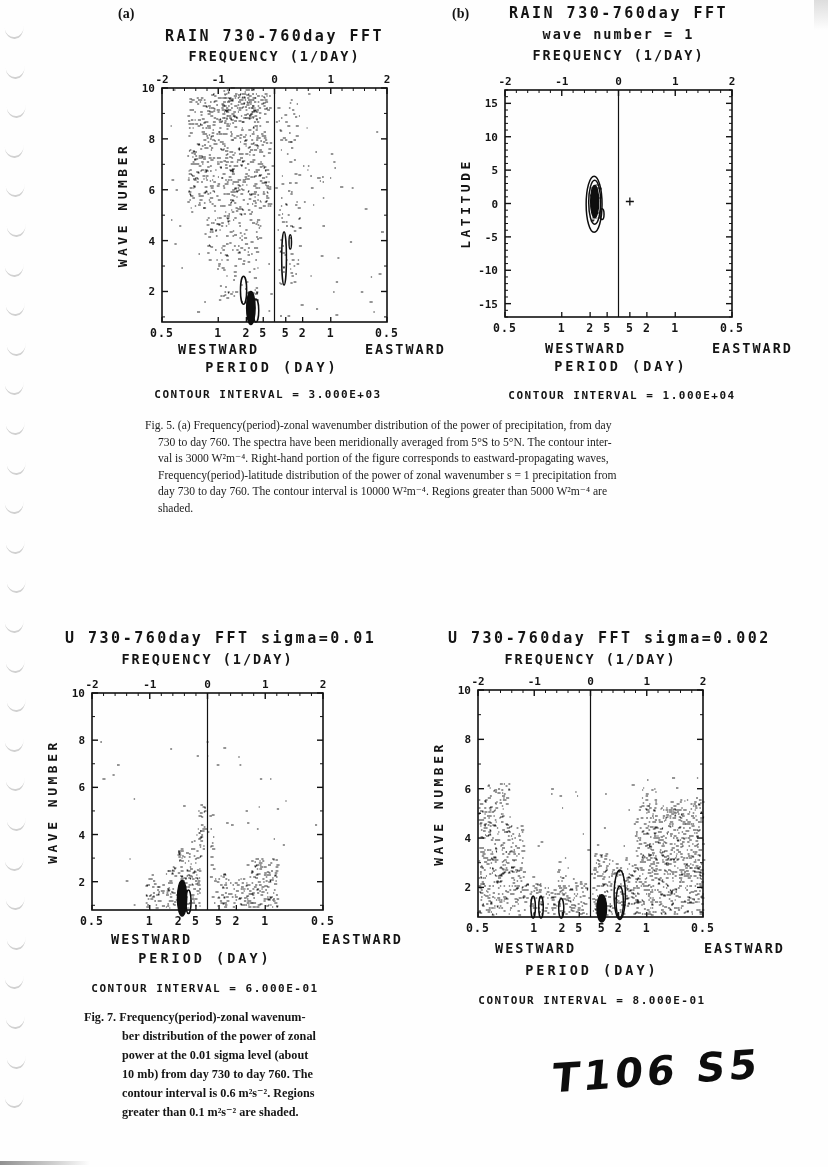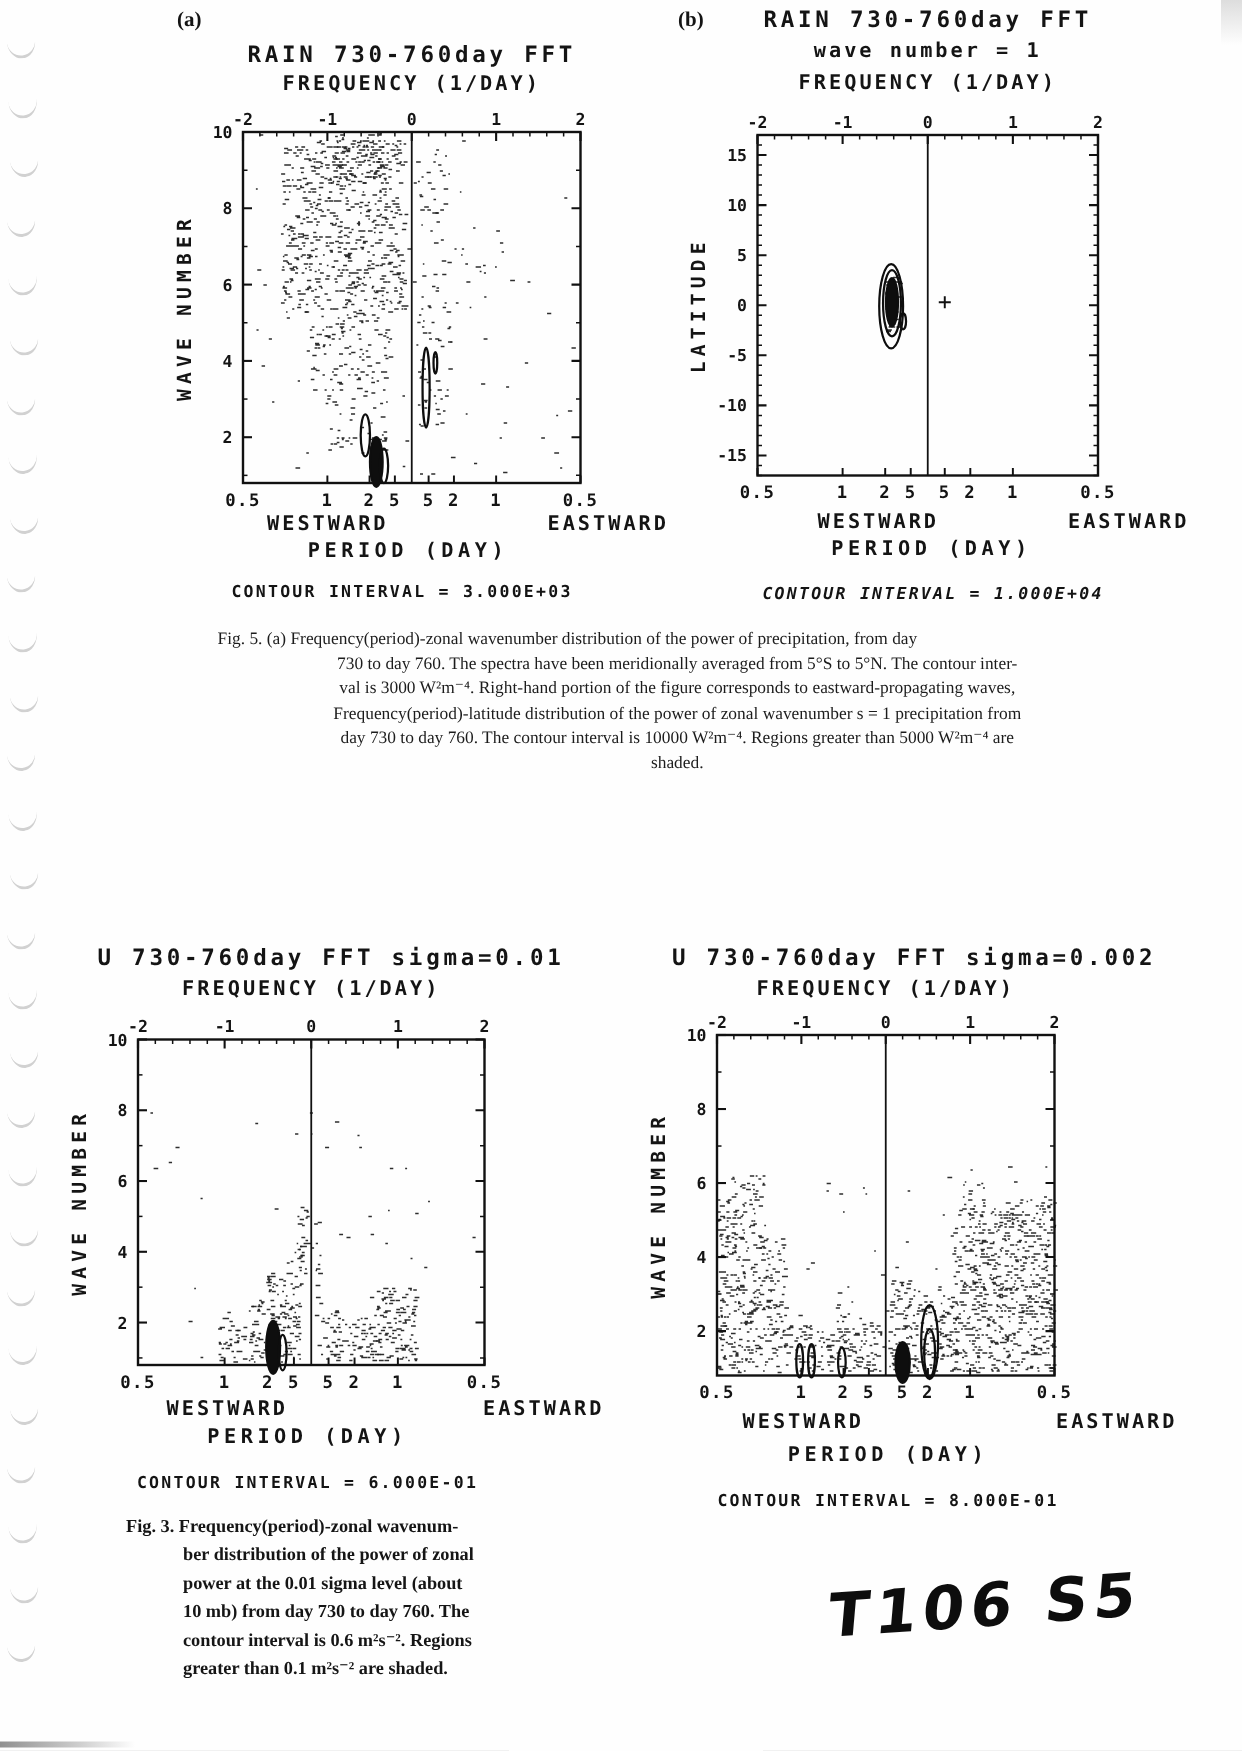--- a/index.html
+++ b/index.html
@@ -13,21 +13,21 @@
   .ptitle{font-size:15px;letter-spacing:2.5px;font-weight:600;text-align:center;white-space:nowrap;}
   .ptitle.bold{font-weight:700;}
   .psub{font-size:13.5px;letter-spacing:2px;font-weight:600;text-align:center;white-space:nowrap;}
   .panel-label{font-family:"Liberation Serif",serif;font-size:14px;font-weight:700;}
   .dir-row{display:flex;justify-content:space-between;font-size:13.5px;letter-spacing:2px;font-weight:600;margin-left:48px;}
   .period{font-size:13.5px;letter-spacing:3px;font-weight:600;text-align:center;}
   .cnote{font-size:11px;letter-spacing:1.5px;font-weight:600;text-align:center;white-space:nowrap;}
   
   .cap5{font-family:"Liberation Serif","DejaVu Serif",serif;font-size:11.6px;line-height:16.5px;color:#1c1c1c;}
   .cap5 .cl{white-space:nowrap;}
-  .cap5 .cl.ind{padding-left:13px;text-align:center;}
+  .cap5 .cl.ind{padding-left:13px;}
   .cap6{font-family:"Liberation Serif","DejaVu Serif",serif;font-size:12.2px;line-height:19px;font-weight:600;color:#151515;}
   .cap6 .cl{white-space:nowrap;}
   .cap6 .cl.ind{padding-left:38px;}
   
   svg text{fill:#141414;}
   svg text.tk{font-family:"DejaVu Sans Mono",monospace;font-size:11px;font-weight:600;}
   svg text.tkb{font-family:"DejaVu Sans Mono",monospace;font-size:11.5px;font-weight:700;letter-spacing:1px;}
   svg text.ylab{font-family:"DejaVu Sans Mono",monospace;font-size:13px;font-weight:600;letter-spacing:3.5px;}
   
   .bmark{position:absolute;width:19px;height:11px;border-bottom:2px solid #c2c2c2;
@@ -303,21 +303,21 @@
       <ellipse cx="135.66500000000002" cy="130.16470588235296" rx="5.958749999999995" ry="22.03235294117647" fill="none" stroke="#0e0e0e" stroke-width="1.5"></ellipse>
       <ellipse cx="135.66500000000002" cy="129.49705882352941" rx="3.9724999999999966" ry="16.0235294117647" fill="#0e0e0e" stroke="#0e0e0e" stroke-width="1.5"></ellipse>
       <ellipse cx="143.04250000000002" cy="142.18235294117648" rx="1.9862499999999983" ry="5.341176470588238" fill="none" stroke="#0e0e0e" stroke-width="1.5"></ellipse>
       <path d="M166.85000000000002 129.49705882352941h8M170.85000000000002 125.49705882352941v8" stroke="#111" stroke-width="1.3" fill="none"></path>
     </svg>
   <div class="abs dir-row" style="left:497px;top:340px;width:248px;">
     <span>WESTWARD</span>
     <span>EASTWARD</span>
   </div>
   <div class="abs period" style="left:486px;top:358px;width:270px;">PERIOD (DAY)</div>
-  <div class="abs cnote" style="left:487px;top:389px;width:270px;font-style:italic;">CONTOUR INTERVAL = 1.000E+04</div>
+  <div class="abs cnote" style="left:487px;top:389px;width:270px;">CONTOUR INTERVAL = 1.000E+04</div>
 
   <div class="abs cap5" style="left:145px;top:418px;width:600px;">
     <div class="cl">Fig. 5. (a) Frequency(period)-zonal wavenumber distribution of the power of precipitation, from day</div>
     <div class="cl ind">730 to day 760. The spectra have been meridionally averaged from 5°S to 5°N. The contour inter-</div>
     <div class="cl ind">val is 3000 W²m⁻⁴. Right-hand portion of the figure corresponds to eastward-propagating waves,</div>
     <div class="cl ind">Frequency(period)-latitude distribution of the power of zonal wavenumber s = 1 precipitation from</div>
     <div class="cl ind">day 730 to day 760. The contour interval is 10000 W²m⁻⁴. Regions greater than 5000 W²m⁻⁴ are</div>
     <div class="cl ind">shaded.</div>
   </div>
 
@@ -509,21 +509,21 @@
       <ellipse cx="129.25" cy="236.36413043478262" rx="2.53125" ry="9.869565217391312" fill="none" stroke="#0e0e0e" stroke-width="1.5"></ellipse>
     </svg>
   <div class="abs dir-row" style="left:447px;top:940px;width:290px;">
     <span>WESTWARD</span>
     <span>EASTWARD</span>
   </div>
   <div class="abs period" style="left:457px;top:962px;width:270px;">PERIOD (DAY)</div>
   <div class="abs cnote" style="left:457px;top:994px;width:270px;">CONTOUR INTERVAL = 8.000E-01</div>
 
   <div class="abs cap6" style="left:84px;top:1008px;width:310px;">
-    <div class="cl">Fig. 3. Frequency(period)-zonal wavenum-</div>
+    <div class="cl">Fig. 7. Frequency(period)-zonal wavenum-</div>
     <div class="cl ind">ber distribution of the power of zonal</div>
     <div class="cl ind">power at the 0.01 sigma level (about</div>
     <div class="cl ind">10 mb) from day 730 to day 760. The</div>
     <div class="cl ind">contour interval is 0.6 m²s⁻². Regions</div>
     <div class="cl ind">greater than 0.1 m²s⁻² are shaded.</div>
   </div>
 
   <div class="abs handnote" style="left:552px;top:1048px;">T106 S5</div>
 
 </div>

